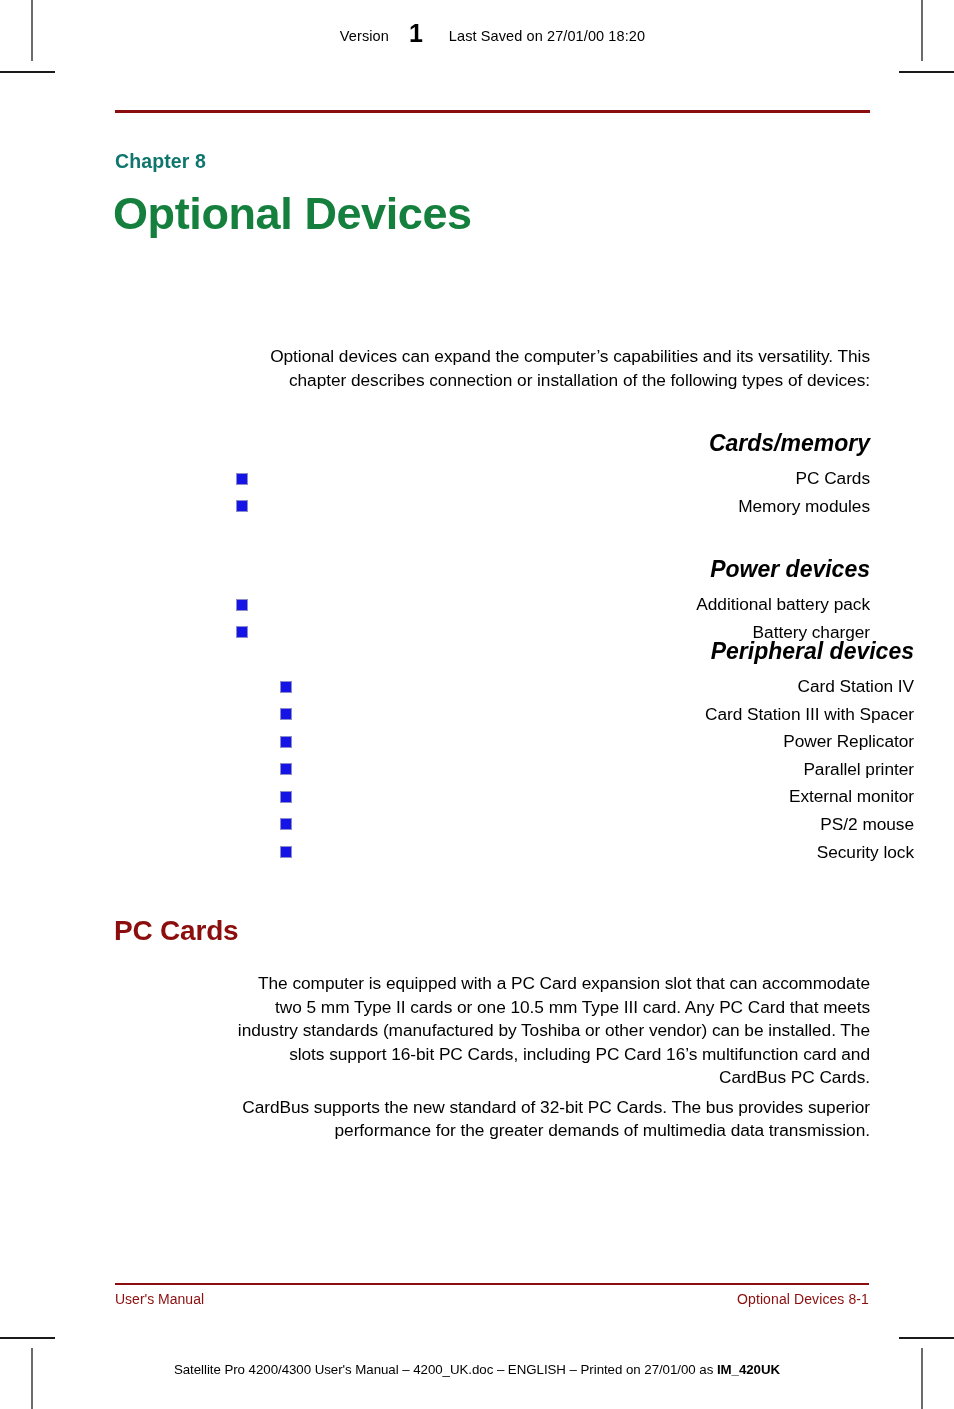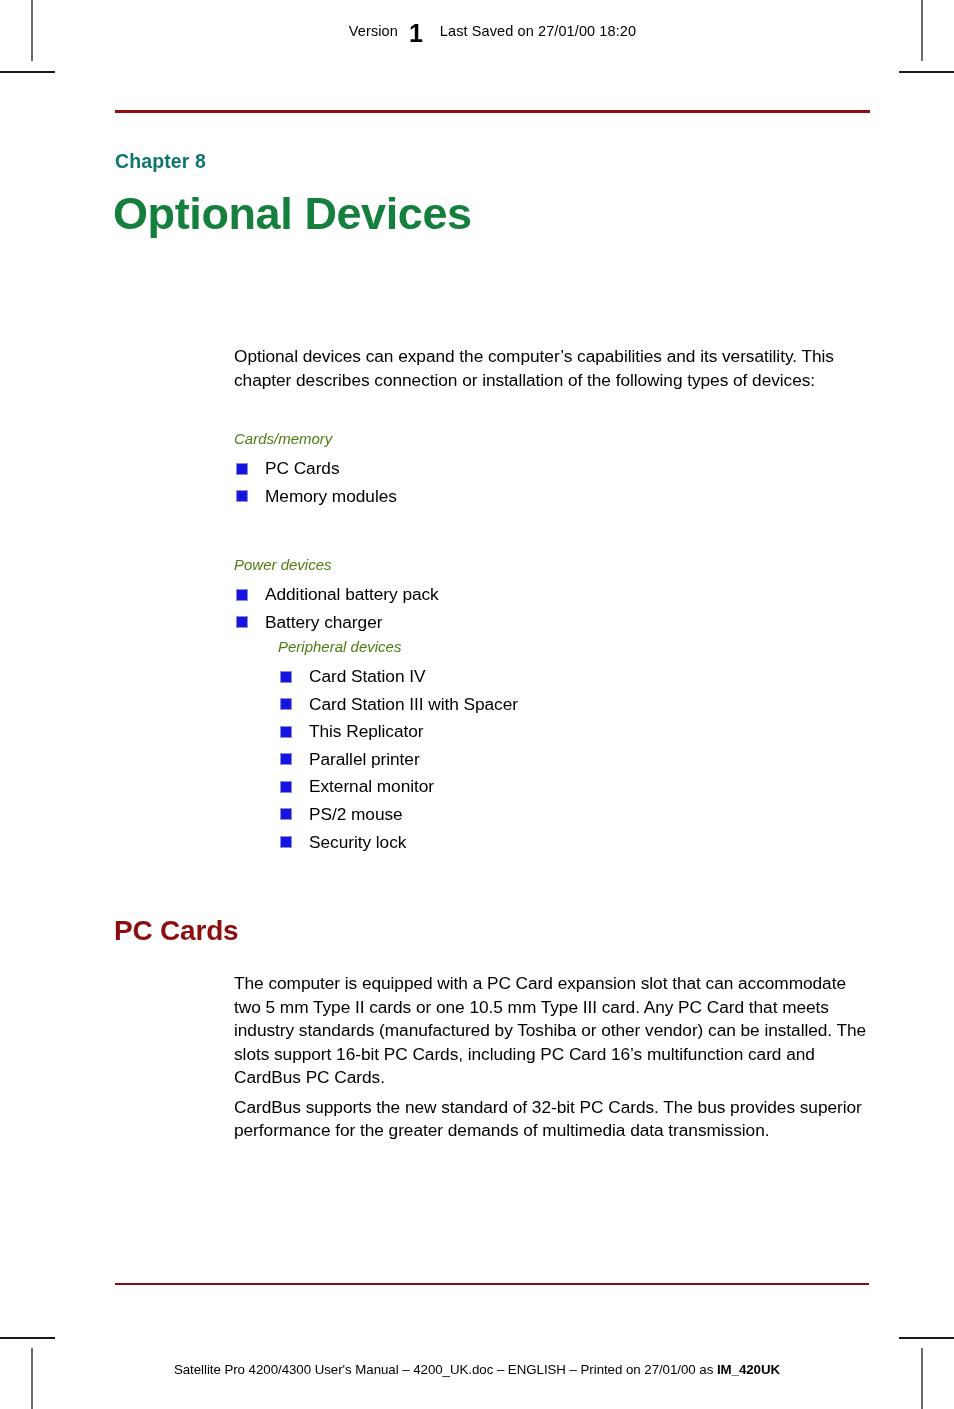--- a/index.html
+++ b/index.html
@@ -32,23 +32,24 @@
   .crop-h-br { left: 899px; top: 1337px;  width: 55px; height: 2px; }
 
   
   .doc-header {
     position: absolute;
     left: 115px;
     top: 18px;
     width: 755px;
     height: 26px;
     display: flex;
-    align-items: center;
+    align-items: flex-end;
     justify-content: center;
     color: #000000;
+    gap: 9px;
   }
   .doc-header .ver-label {
     font-size: 14.5px;
     letter-spacing: 0.1px;
   }
   .doc-header .ver-number {
     font-size: 25px;
     font-weight: bold;
     margin-left: 11px;
     line-height: 1;
@@ -90,34 +91,35 @@
     color: #15803d;
     letter-spacing: -0.4px;
     line-height: 1.05;
   }
 
   
   .col {
     position: absolute;
     left: 234px;
     width: 636px;
+    text-align: right;
   }
   .body-para {
     font-size: 17.3px;
     line-height: 23.5px;
     color: #000000;
     margin: 0;
     letter-spacing: -0.05px;
   }
 
   .sub-head {
-    font-size: 15px;
-    font-weight: normal;
+    font-size: 23px;
+    font-weight: bold;
     font-style: italic;
-    color: #4d7c0f;
+    color: #000000;
     margin: 0;
     letter-spacing: 0px;
   }
 
   .bullet-list {
     list-style: none;
     margin: 0;
     padding: 0;
   }
   .bullet-list li {
@@ -226,34 +228,38 @@
       <li><span class="bullet-sq"></span><span>Additional battery pack</span></li>
       <li><span class="bullet-sq"></span><span>Battery charger</span></li>
     </ul>
   </div>
 
   <div class="col" style="top:638px;margin-left:44px;">
     <div class="sub-head">Peripheral devices</div>
     <ul class="bullet-list" style="margin-top:8px;">
       <li><span class="bullet-sq"></span><span>Card Station IV</span></li>
       <li><span class="bullet-sq"></span><span>Card Station III with Spacer</span></li>
-      <li><span class="bullet-sq"></span><span>This Replicator</span></li>
+      <li><span class="bullet-sq"></span><span>Power Replicator</span></li>
       <li><span class="bullet-sq"></span><span>Parallel printer</span></li>
       <li><span class="bullet-sq"></span><span>External monitor</span></li>
       <li><span class="bullet-sq"></span><span>PS/2 mouse</span></li>
       <li><span class="bullet-sq"></span><span>Security lock</span></li>
     </ul>
   </div>
 
   <div class="section-head">PC Cards</div>
 
   <div class="col" style="top:972px;">
     <p class="body-para">The computer is equipped with a PC Card expansion slot that can accommodate two 5 mm Type II cards or one 10.5 mm Type III card. Any PC Card that meets industry standards (manufactured by Toshiba or other vendor) can be installed. The slots support 16-bit PC Cards, including PC Card 16’s multifunction card and CardBus PC Cards.</p>
     <p class="body-para" style="margin-top:6px;">CardBus supports the new standard of 32-bit PC Cards. The bus provides superior performance for the greater demands of multimedia data transmission.</p>
   </div>
 
   <div class="footer-rule"></div>
+  <div class="footer">
+    <span class="left">User's Manual</span>
+    <span class="right">Optional Devices  8-1</span>
+  </div>
 
   <div class="print-line">
     <span>Satellite Pro 4200/4300 User's Manual  – 4200_UK.doc – ENGLISH – Printed on 27/01/00 as </span><b>IM_420UK</b>
   </div>
 
 </div>
 
 </body></html>

